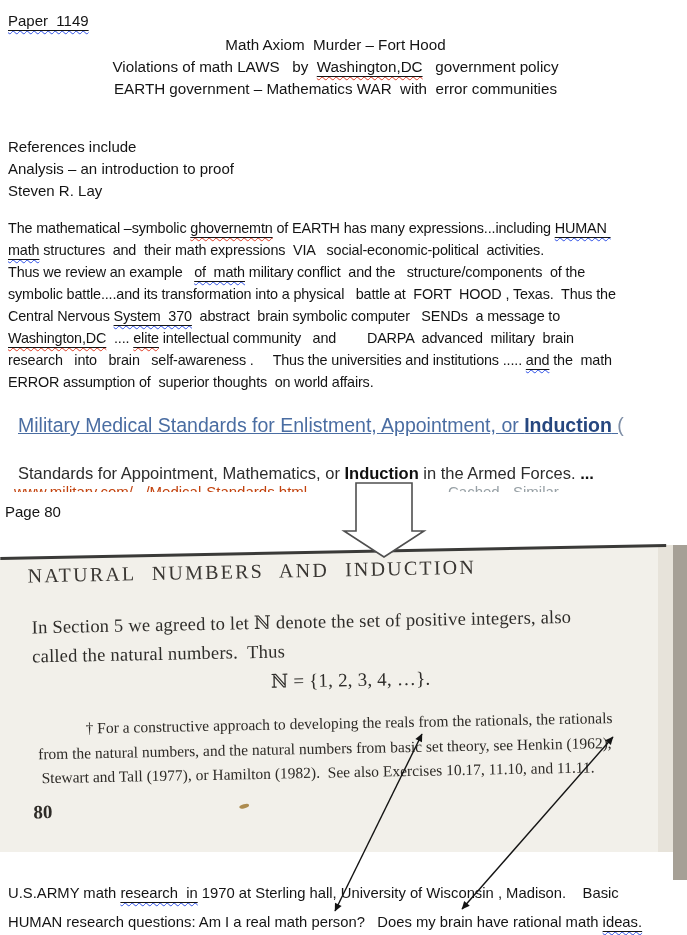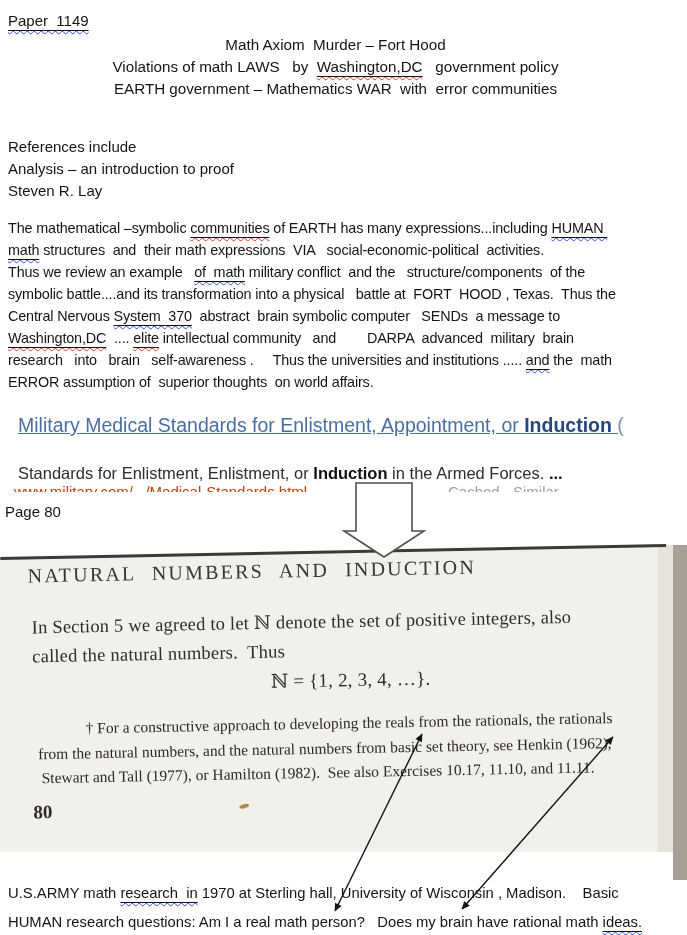--- a/index.html
+++ b/index.html
@@ -56,31 +56,31 @@
   <div class="hline" style="top:12px"><span class="sq blue"><span class="u">Paper  1149</span></span></div>
 
   <div class="tline" style="top:36px"><span>Math Axiom  Murder – Fort Hood</span></div>
   <div class="tline" style="top:58px"><span>Violations of math LAWS   by  </span><span class="sq red"><span class="u">Washington,DC</span></span><span>   government policy</span></div>
   <div class="tline" style="top:80px"><span>EARTH government – Mathematics WAR  with  error communities</span></div>
 
   <div class="hline" style="top:138px"><span>References include</span></div>
   <div class="hline" style="top:160px"><span>Analysis – an introduction to proof</span></div>
   <div class="hline" style="top:182px"><span>Steven R. Lay</span></div>
 
-  <div class="pline" style="top:219px"><span>The mathematical –symbolic </span><span class="sq red"><span class="u">communities</span></span><span> of EARTH has many expressions...including </span><span class="sq blue"><span class="u">HUMAN </span></span></div>
+  <div class="pline" style="top:219px"><span>The mathematical –symbolic </span><span class="sq red"><span class="u">ghovernemtn</span></span><span> of EARTH has many expressions...including </span><span class="sq blue"><span class="u">HUMAN </span></span></div>
   <div class="pline" style="top:241px"><span class="sq blue"><span class="u">math</span></span><span> structures  and  their math expressions  VIA   social-economic-political  activities.</span></div>
   <div class="pline" style="top:263px"><span>Thus we review an example   </span><span class="sq blue"><span class="u">of  math</span></span><span> military conflict  and the   structure/components  of the</span></div>
   <div class="pline" style="top:285px"><span>symbolic battle....and its transformation into a physical   battle at  FORT  HOOD , Texas.  Thus the</span></div>
   <div class="pline" style="top:307px"><span>Central Nervous </span><span class="sq blue"><span class="u">System  370</span></span><span>  abstract  brain symbolic computer   SENDs  a message to</span></div>
   <div class="pline" style="top:329px"><span class="sq red"><span class="u">Washington,DC</span></span><span>  .... </span><span class="sq red"><span class="u">elite</span></span><span> intellectual community   and        DARPA  advanced  military  brain</span></div>
   <div class="pline" style="top:351px"><span>research   into   brain   self-awareness .     Thus the universities and institutions ..... </span><span class="sq blue"><span class="u">and</span></span><span> the  math</span></div>
   <div class="pline" style="top:373px"><span>ERROR assumption of  superior thoughts  on world affairs.</span></div>
 
   <div class="sr-link"><span>Military Medical Standards for Enlistment, Appointment, or </span><span class="bold">Induction</span><span class="tail"> (</span></div>
-  <div class="sr-snippet" style="top:464px"><span>Standards for Enlistment, Enlistment, or </span><b>Induction</b><span> in the Armed Forces. </span><b>...</b></div>
+  <div class="sr-snippet" style="top:464px"><span>Standards for Appointment, Mathematics, or </span><b>Induction</b><span> in the Armed Forces. </span><b>...</b></div>
   <div class="sr-url">
       <span style="left:14px;color:#c2410c">www.military.com/.../Medical-Standards.html</span>
       <span style="left:448px;color:#97a0a5">Cached - Similar</span>
     </div>
 
   <div class="hline" style="top:503px;left:5px"><span>Page 80</span></div>
 
   <div class="scan-bg"></div>
   <div class="band-light"></div>
   <div class="band-dark"></div>

